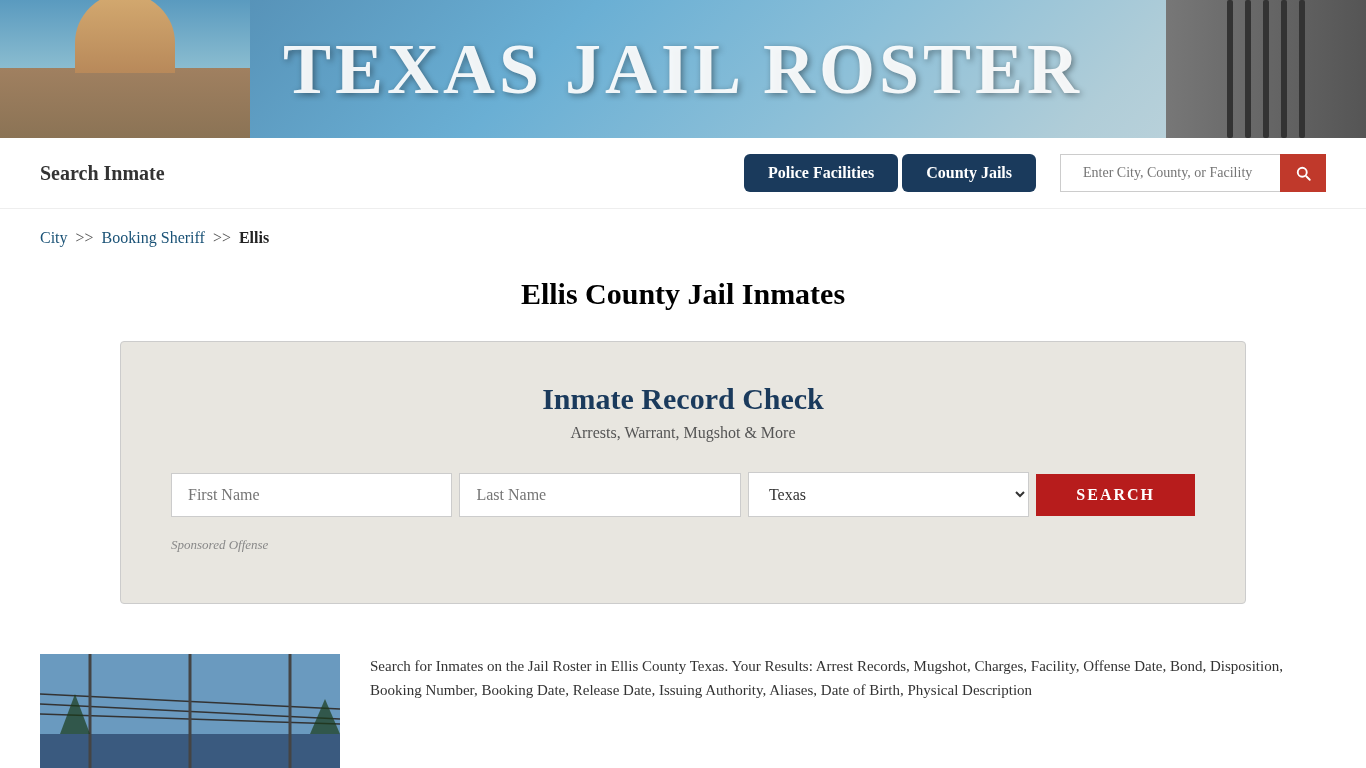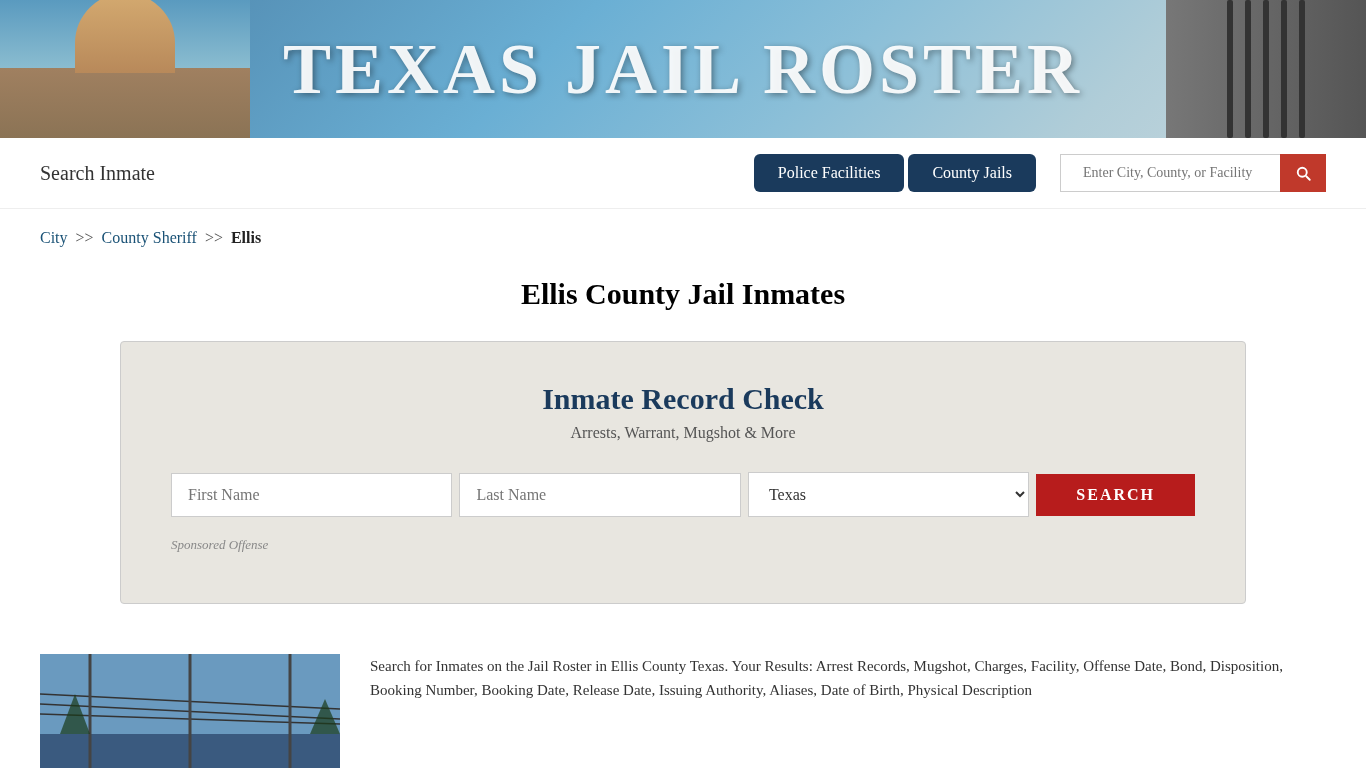--- a/index.html
+++ b/index.html
@@ -66,32 +66,32 @@
       align-items: center;
       padding: 16px 40px;
       background: #fff;
       border-bottom: 1px solid #eee;
       gap: 20px;
     }
     .search-inmate-label {
       font-family: Georgia, serif;
       font-size: 20px;
       color: #333;
-      font-weight: normal;
+      font-weight: bold;
       flex: 1;
     }
     .nav-buttons {
       display: flex;
       align-items: center;
       gap: 0;
     }
     .nav-btn {
       padding: 10px 24px;
       font-size: 16px;
-      font-weight: normal;
+      font-weight: bold;
       border: none;
       cursor: pointer;
       font-family: Georgia, serif;
       border-radius: 6px;
     }
     .nav-btn-police {
       background: #1a3a5c;
       color: #fff;
       border-radius: 6px 6px 6px 6px;
       margin-right: 4px;
@@ -293,21 +293,21 @@
       <svg class="search-icon-svg" viewBox="0 0 24 24" xmlns="http://www.w3.org/2000/svg">
         <path d="M21 21l-4.35-4.35M17 11A6 6 0 1 1 5 11a6 6 0 0 1 12 0z" stroke="#fff" stroke-width="2.5" fill="none" stroke-linecap="round"></path>
       </svg>
     </button>
   </div>
 </div>
 
 <div class="breadcrumb">
   <a class="breadcrumb-link">City</a>
   <span class="breadcrumb-sep">&gt;&gt;</span>
-  <a class="breadcrumb-link">County Sheriff</a>
+  <a class="breadcrumb-link">Booking Sheriff</a>
   <span class="breadcrumb-sep">&gt;&gt;</span>
   <span class="breadcrumb-current">Ellis</span>
 </div>
 
 <div class="page-title-section">
   <h1 class="page-title">Ellis County Jail Inmates</h1>
 </div>
 
 <div class="record-check-box">
   <div class="record-check-title">Inmate Record Check</div>

